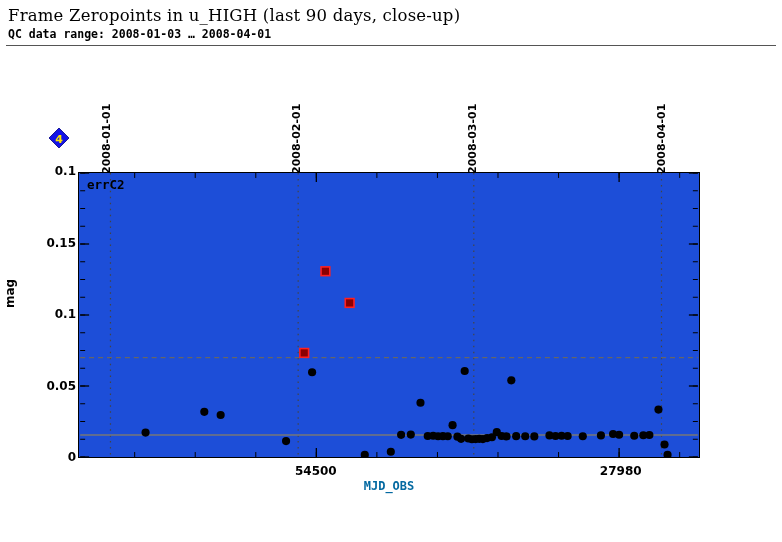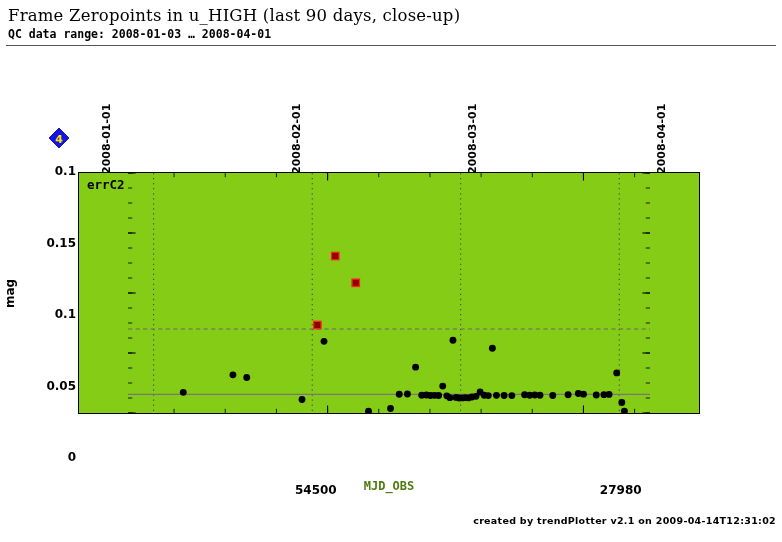--- a/index.html
+++ b/index.html
@@ -83,24 +83,24 @@
     width: 22px;
     height: 22px;
   }
 
   
   #plot-frame {
     position: absolute;
     left: 78px;
     top: 172px;
     width: 622px;
-    height: 242px;
+    height: 286px;
     border: 1.5px solid #000;
     box-sizing: border-box;
-    background: #84cc16;
+    background: #1d4ed8;
   }
   #plot-inner {
     position: absolute;
     left: 0; top: 0;
     width: 100%;
     height: 100%;
   }
 
   
   .ytick {
@@ -114,42 +114,41 @@
     white-space: nowrap;
   }
   .xtick {
     position: absolute;
     font-family: "DejaVu Sans", sans-serif;
     font-size: 12px;
     font-weight: bold;
     color: #000;
     white-space: nowrap;
     transform: translateX(-50%);
-    margin-top: 19px;
   }
   .axis-title-y {
     position: absolute;
     left: 17px;
     top: 294px;
     font-family: "DejaVu Sans", sans-serif;
     font-size: 12px;
     font-weight: bold;
     color: #000;
     transform-origin: left bottom;
     transform: rotate(-90deg);
     white-space: nowrap;
   }
   .axis-title-x {
     position: absolute;
     left: 389px;
     top: 479px;
     font-family: "DejaVu Sans Mono", monospace;
     font-size: 12px;
     font-weight: bold;
-    color: #4d7c0f;
+    color: #0369a1;
     transform: translateX(-50%);
     white-space: nowrap;
   }
 
   
   .plot-annotation {
     position: absolute;
     font-family: "DejaVu Sans Mono", monospace;
     font-size: 12.5px;
     font-weight: bold;
@@ -321,15 +320,14 @@
         <circle cx="582.3627450980392" cy="238.238" r="4.1" fill="#000000"></circle>
         <circle cx="588.4607843137255" cy="273.416" r="4.1" fill="#000000"></circle>
         <circle cx="591.5098039215686" cy="283.712" r="4.1" fill="#000000"></circle>
         <rect x="221.22745098039215" y="176.78099999999998" width="8.8" height="8.8" fill="#8b0000" stroke="#ff2020" stroke-width="1.6"></rect>
         <rect x="242.5705882352941" y="94.55600000000001" width="8.8" height="8.8" fill="#8b0000" stroke="#ff2020" stroke-width="1.6"></rect>
         <rect x="266.96274509803925" y="126.445" width="8.8" height="8.8" fill="#8b0000" stroke="#ff2020" stroke-width="1.6"></rect>
       </svg>
     <div class="plot-annotation" id="plot-annotation" style="left:8px; top:4px;">errC2</div>
   </div>
 
-  <div class="footer-text">created by trendPlotter v2.1 on 2009-04-14T12:31:02</div>
 
 </div>
 
 </body></html>

